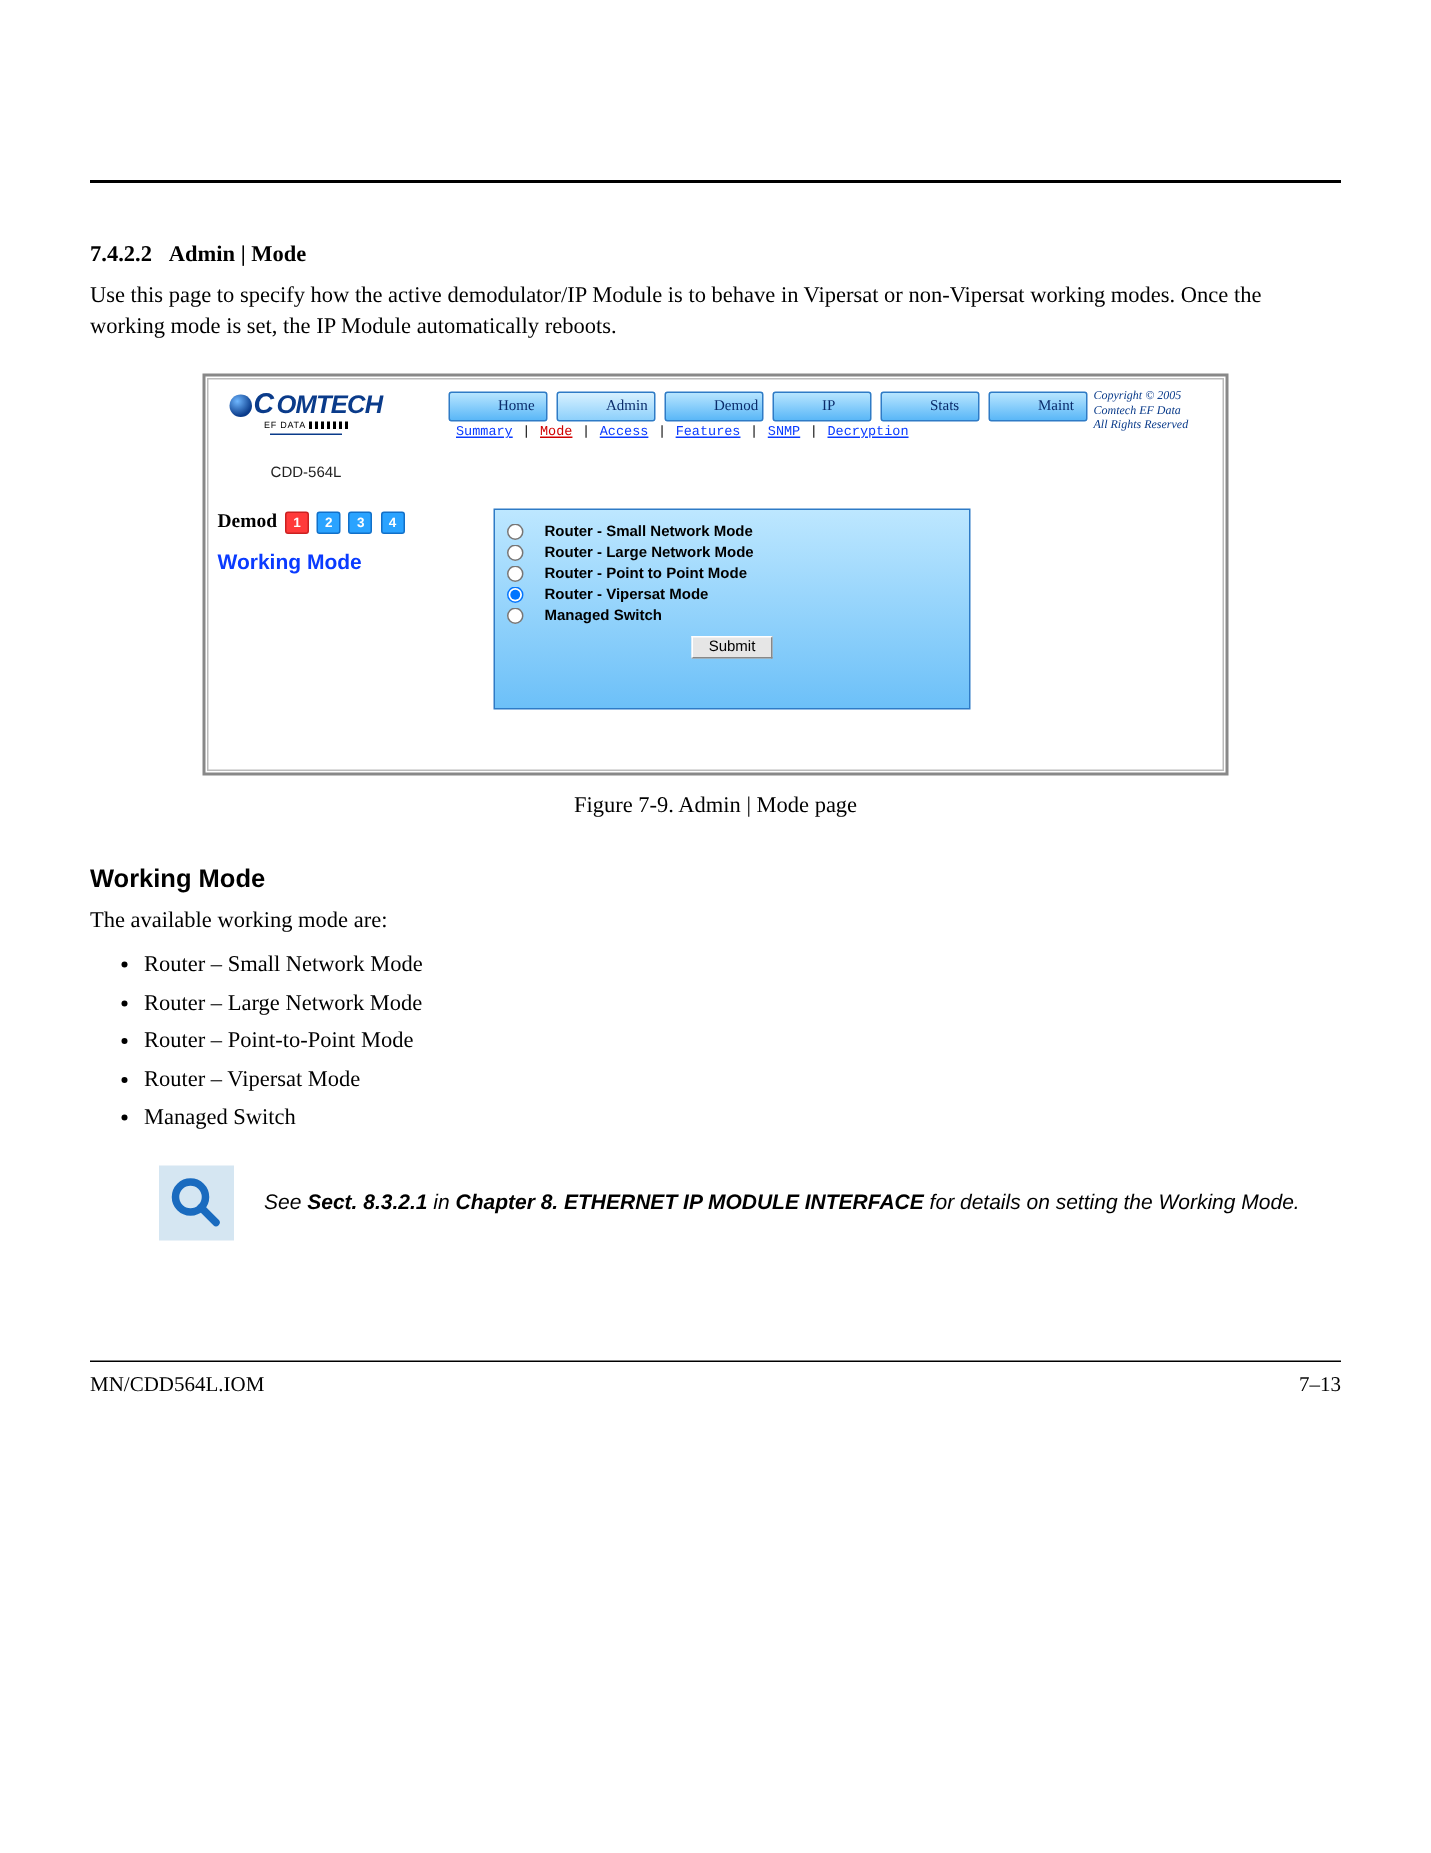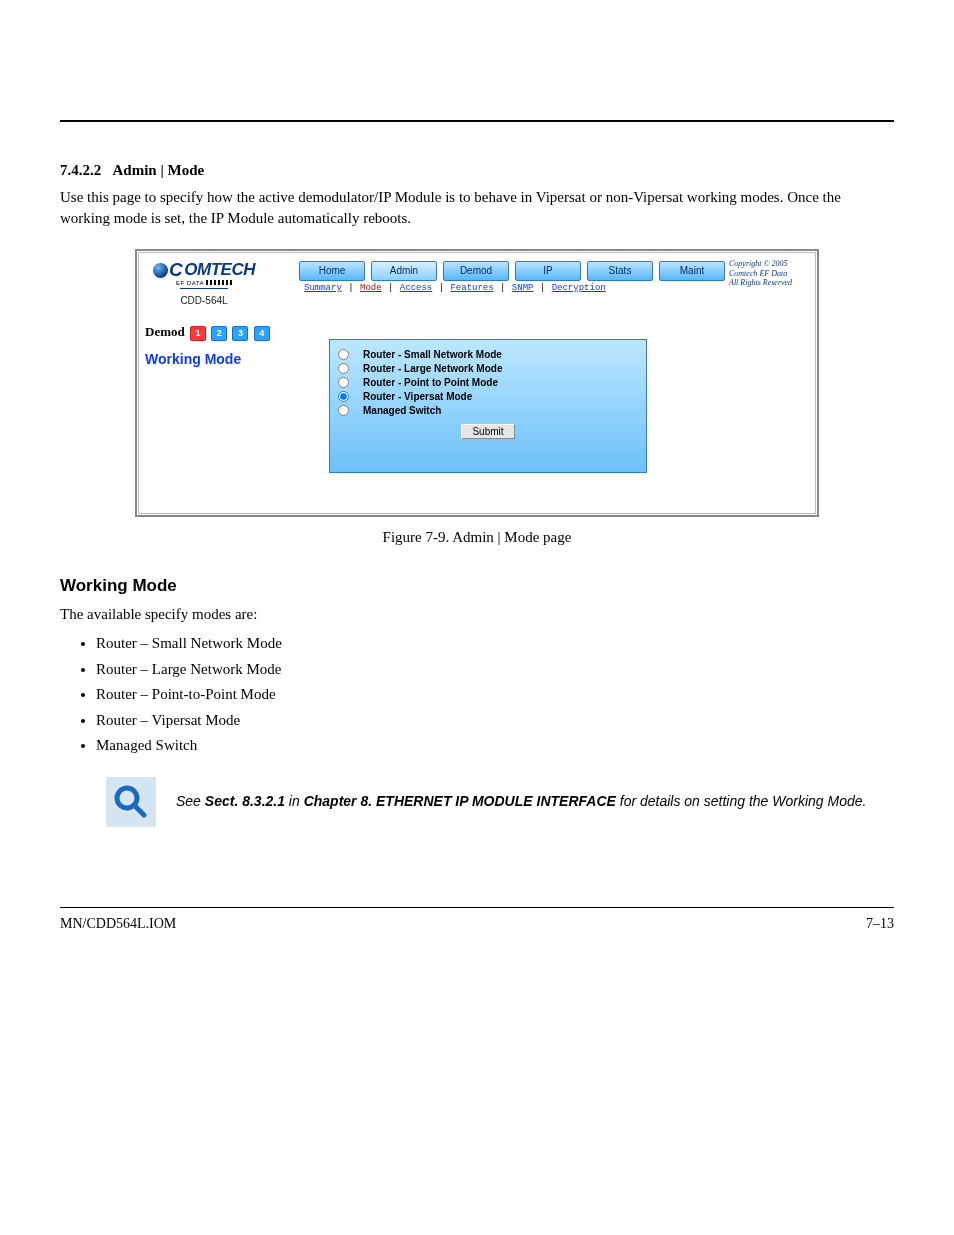--- a/index.html
+++ b/index.html
@@ -86,21 +86,21 @@
     width: 26px;
     height: 5px;
     background: repeating-linear-gradient(90deg,#000 0 2px, transparent 2px 4px);
     vertical-align: middle;
     margin-left: 2px;
   }
   .logo-model {
     font-family: Arial, sans-serif;
     font-size: 10px;
     color: #222;
-    padding-top: 6px;
+    padding-top: 20px;
     border-top: 1px solid #0a3b8a;
     margin-top: 2px;
     display: inline-block;
   }
   .demod-label {
     font-family: "Times New Roman", serif;
     font-weight: bold;
     font-size: 13px;
     color: #000;
     margin-top: 16px;
@@ -138,25 +138,26 @@
     right: 90px;
     display: flex;
     gap: 6px;
   }
   .nav-tab {
     flex: 1;
     height: 18px;
     background: linear-gradient(#b7e5ff, #5ab7f7);
     border: 1px solid #2e7bc6;
     border-radius: 2px;
-    font-family: Liberation Sans, sans-serif;
+    font-family: Liberation Serif, serif;
     font-size: 10px;
     color: #0a2b6a;
-    text-align: center;
+    text-align: left;
     line-height: 18px;
+    padding-left: 32px;
   }
   .nav-tab.active {
     background: linear-gradient(#d7f1ff, #8dd0fb);
   }
   .copyright {
     position: absolute;
     right: 6px;
     top: 6px;
     width: 80px;
     font-family: "Times New Roman", serif;
@@ -362,21 +363,21 @@
         </div>
         <button class="submit-btn">Submit</button>
       </div>
 
     </div>
   </div>
 
   <p class="figure-caption">Figure 7-9. Admin | Mode page</p>
 
   <div class="section-heading">Working Mode</div>
-  <p class="doc-body" style="margin-bottom:4px;">The available specify modes are:</p>
+  <p class="doc-body" style="margin-bottom:4px;">The available working mode are:</p>
   <ul class="bullet-list">
     <li>Router – Small Network Mode</li>
     <li>Router – Large Network Mode</li>
     <li>Router – Point-to-Point Mode</li>
     <li>Router – Vipersat Mode</li>
     <li>Managed Switch</li>
   </ul>
 
   <div class="note-row">
     <div class="mag-icon">

